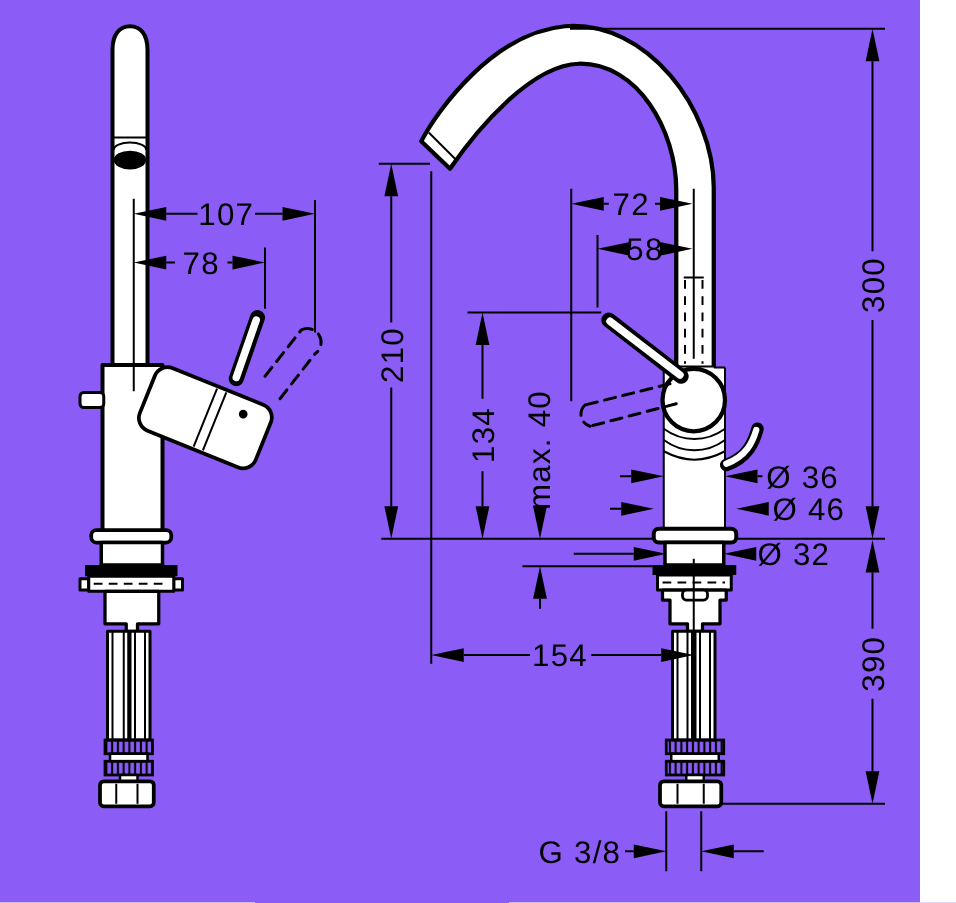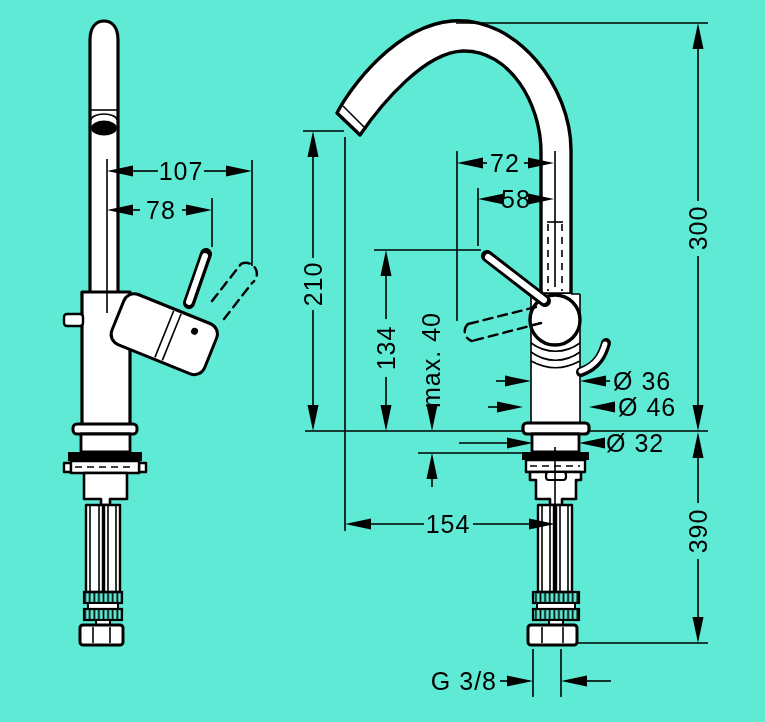--- a/index.html
+++ b/index.html
@@ -1,16 +1,16 @@
 <!DOCTYPE html>
 <html><head>
 <meta charset="utf-8">
 <style>
   html,body{margin:0;padding:0;background:#ffffff;}
-  .canvas{position:relative;width:765px;height:722px;background:#5eead4;overflow:hidden;}
+  .canvas{position:relative;width:708px;height:722px;background:#8b5cf6;overflow:hidden;padding-left:28px;}
   svg{position:absolute;left:0;top:0;}
   text{font-family:"Liberation Sans", sans-serif;font-size:25px;fill:#000;letter-spacing:1px;}
   .obj{stroke:#000;stroke-linejoin:round;stroke-linecap:round;fill:#fff;}
   .thin{stroke:#000;stroke-width:1.6;fill:none;}
   .arrow{fill:#000;stroke:none;}
   .dash{stroke:#000;stroke-width:2.4;fill:none;stroke-dasharray:9 6;stroke-linecap:round;}
 </style>
 </head>
 <body>
 

